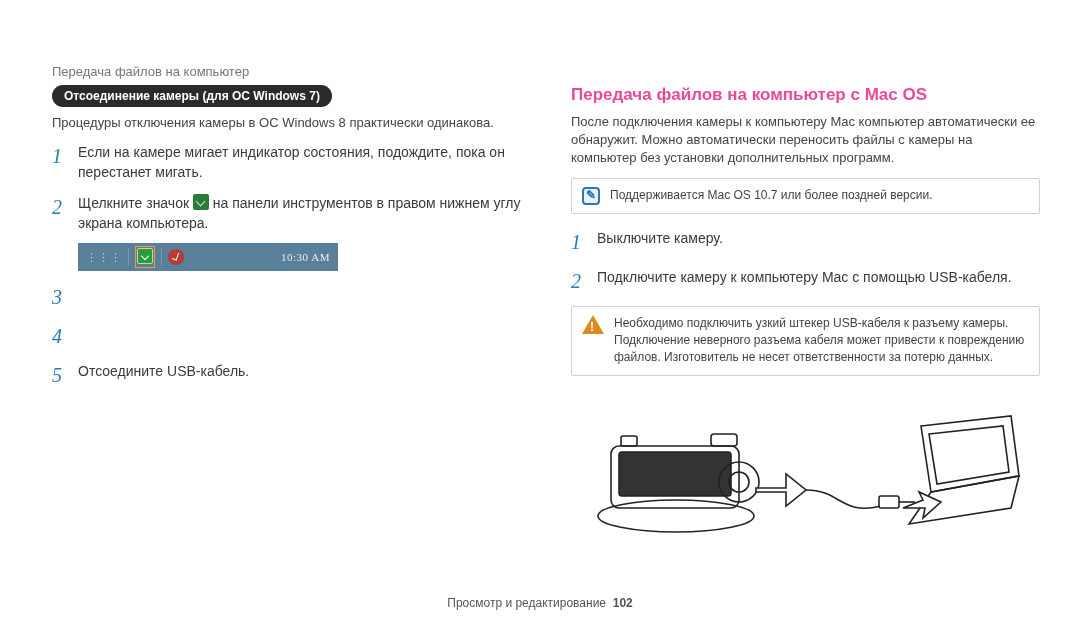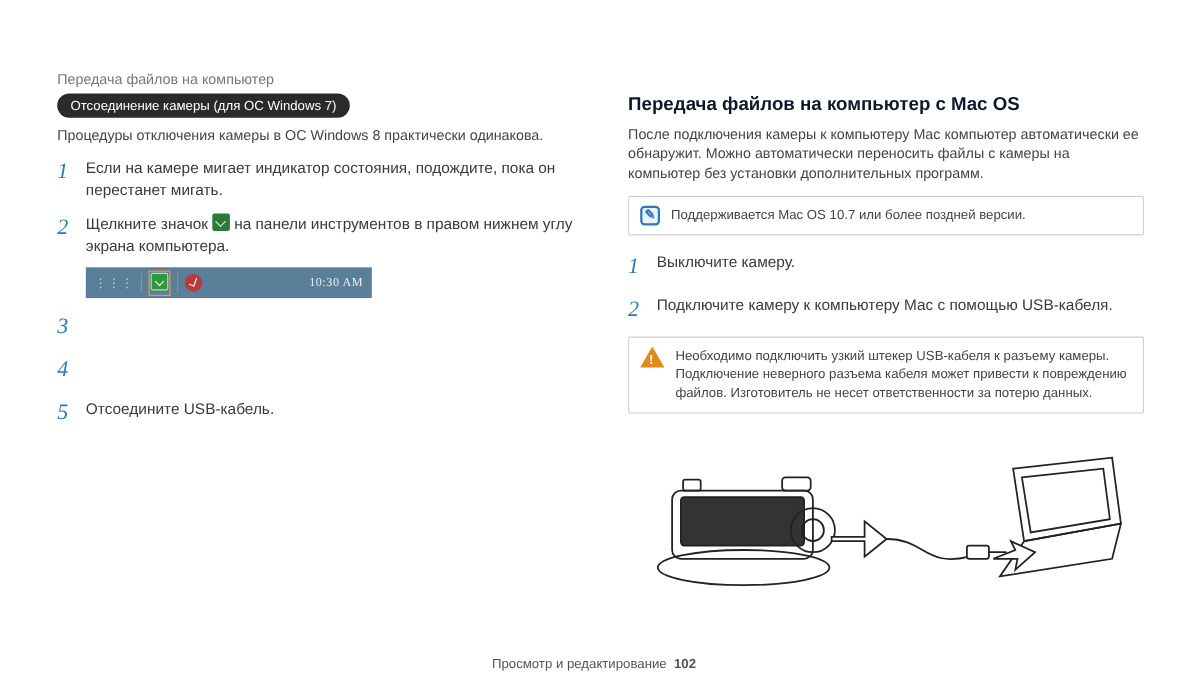--- a/index.html
+++ b/index.html
@@ -27,21 +27,21 @@
     gap: 50px;
   }
   .col {
     flex: 1;
   }
   .black-pill {
     display: inline-block;
     background: #2a2a2a;
     color: #fff;
     font-size: 12px;
-    font-weight: normal;
+    font-weight: bold;
     padding: 4px 12px;
     border-radius: 11px;
     margin-bottom: 7px;
   }
   .intro-text {
     font-size: 13px;
     color: #444;
     line-height: 1.4;
     margin-bottom: 10px;
   }
@@ -108,21 +108,21 @@
     display:inline-block;
   }
   .tb-icon.green { background:#2b9a3a; border:1px solid #c7d7a8; position:relative; }
   .tb-icon.green::after{content:"";position:absolute;left:4px;top:4px;width:5px;height:5px;border:1px solid #fff;border-top:none;border-right:none;transform:rotate(-45deg);}
   .tb-highlight { border:1px solid #f0a030; padding:1px; }
   .tb-icon.red { background:#b83a3a; border-radius:50%; position:relative; }
   .tb-icon.red::after{content:"";position:absolute;left:5px;top:3px;width:4px;height:7px;border:1px solid #fff;border-top:none;border-left:none;transform:rotate(20deg);}
   .tb-time { margin-left:auto; letter-spacing:0.5px;font-family:Liberation Serif, serif; }
 
   .section-title {
-    color: #0f172a;
+    color: #ec4899;
     font-size: 17px;
     font-weight: bold;
     margin-bottom: 8px;
   }
   .note-box {
     border: 1px solid #d0d0d0;
     border-radius: 2px;
     padding: 8px 10px;
     display: flex;
     align-items: flex-start;

